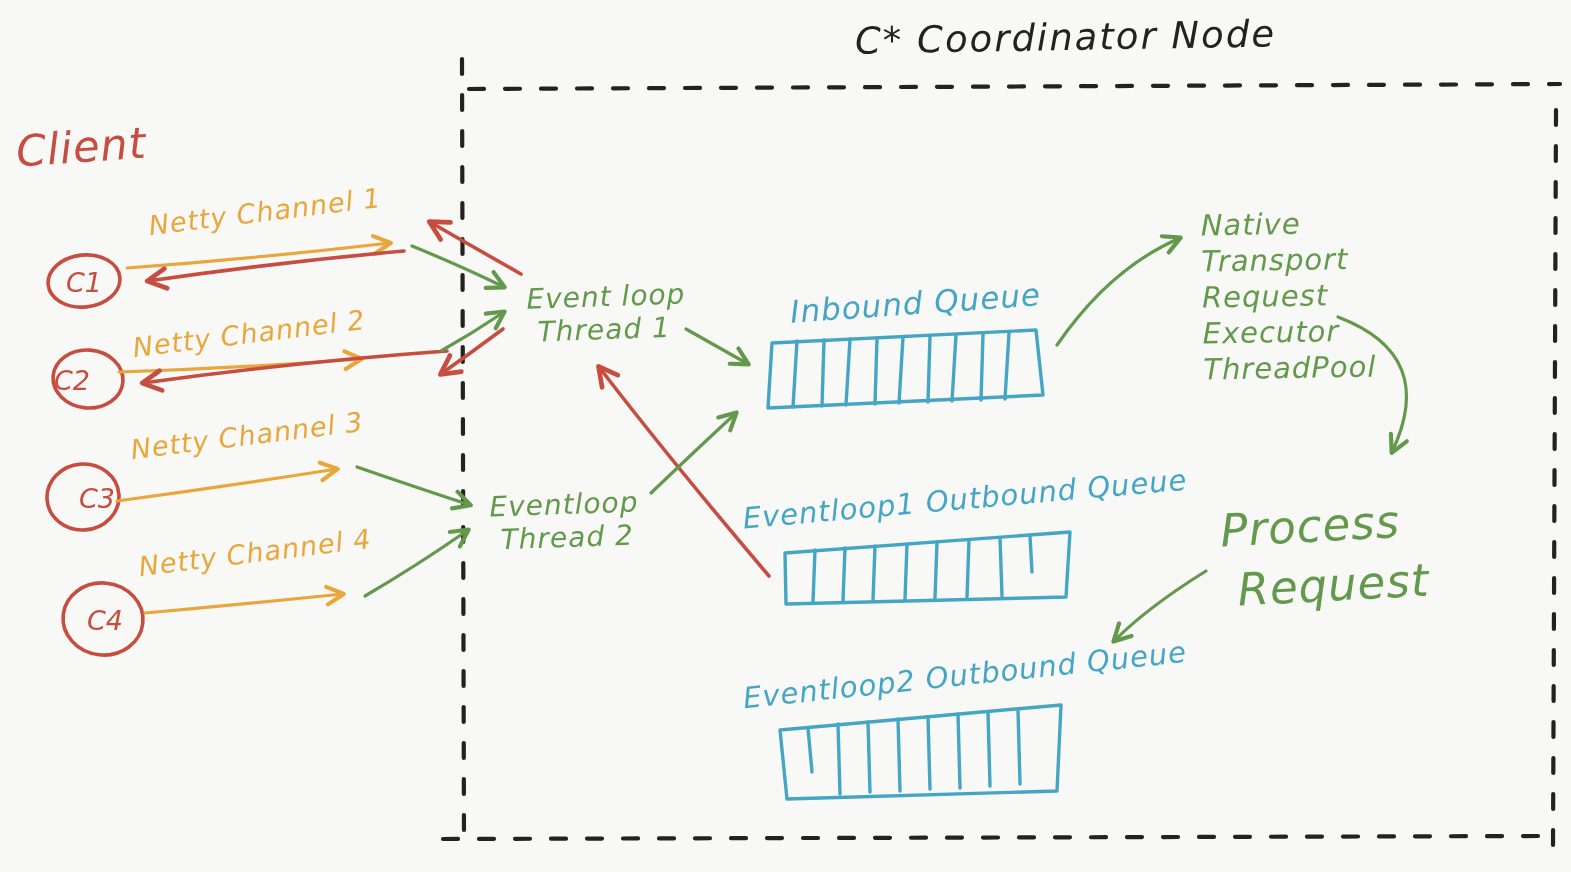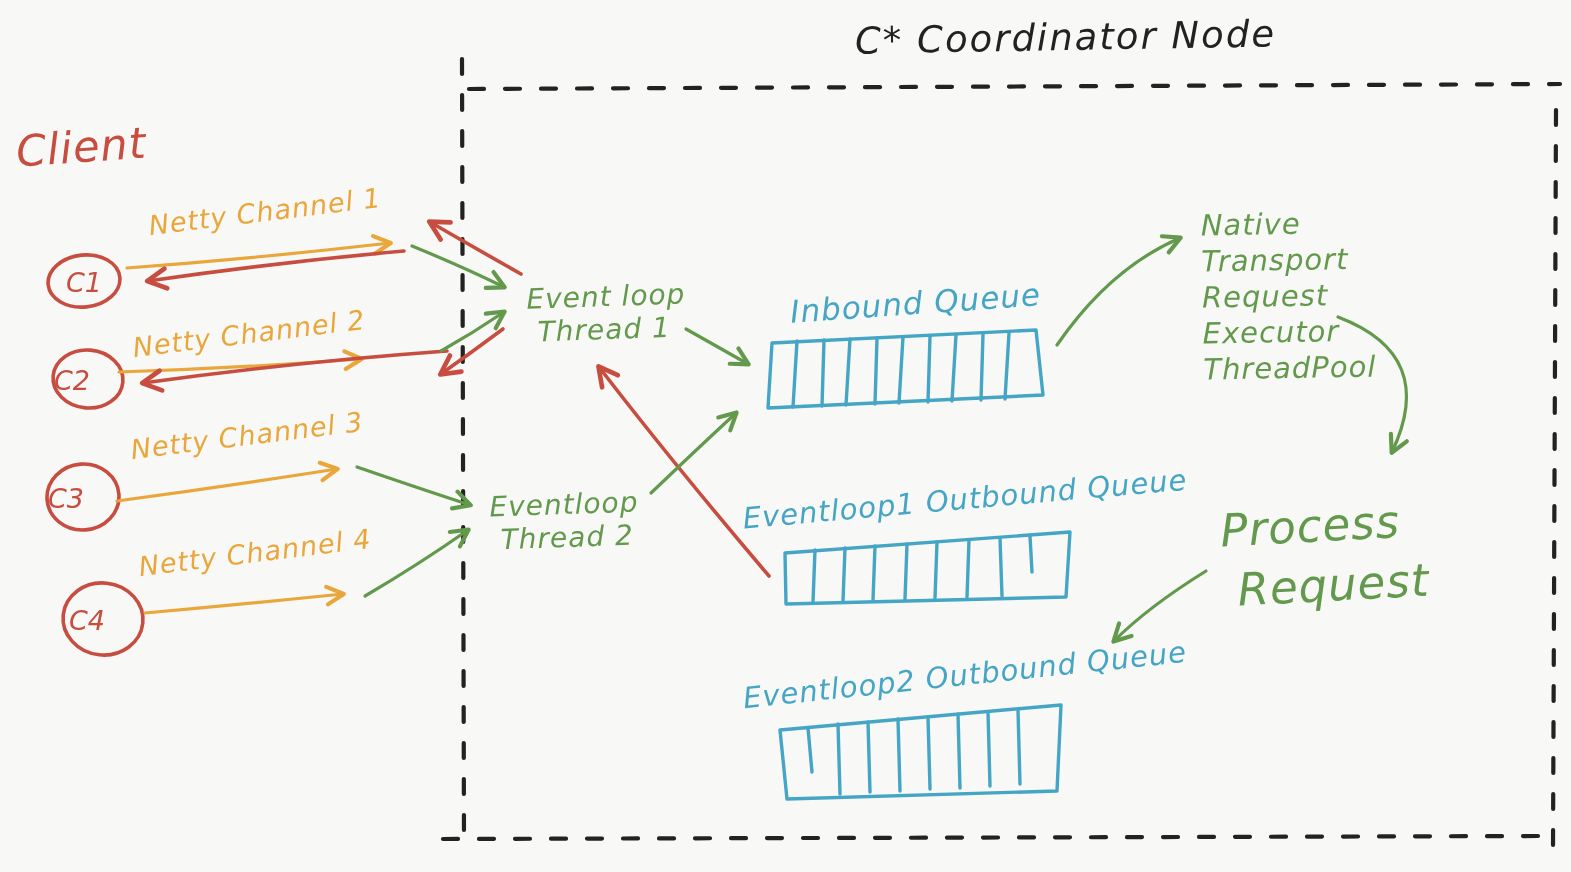--- a/index.html
+++ b/index.html
@@ -102,22 +102,22 @@
       <path d="M808,728 L812,772 M838,724 L840,794 M868,722 L870,792 M898,719 L900,791 M928,717 L930,789 M958,714 L960,788 M988,712 L990,786 M1018,710 L1020,784"></path>
     </g>
   </svg>
 
   <div class="label ink title" style="left:855px;top:18px">C* Coordinator Node</div>
 
   <div class="label red client-title" style="left:16px;top:124px">Client</div>
 
   <div class="label red cid" style="left:84px;top:283px">C1</div>
   <div class="label red cid" style="left:72px;top:381px">C2</div>
-  <div class="label red cid" style="left:66px;top:499px">C3</div>
-  <div class="label red cid" style="left:87px;top:621px">C4</div>
+  <div class="label red cid" style="left:97px;top:499px">C3</div>
+  <div class="label red cid" style="left:105px;top:621px">C4</div>
 
   <div class="label yellow netty" style="left:148px;top:197px">Netty Channel 1</div>
   <div class="label yellow netty" style="left:132px;top:319px">Netty Channel 2</div>
   <div class="label yellow netty" style="left:130px;top:421px">Netty Channel 3</div>
   <div class="label yellow netty" style="left:138px;top:538px">Netty Channel 4</div>
 
   <div class="label green elt" style="left:527px;top:280px">
     <div>Event loop</div>
     <div class="l2">Thread 1</div>
   </div>

